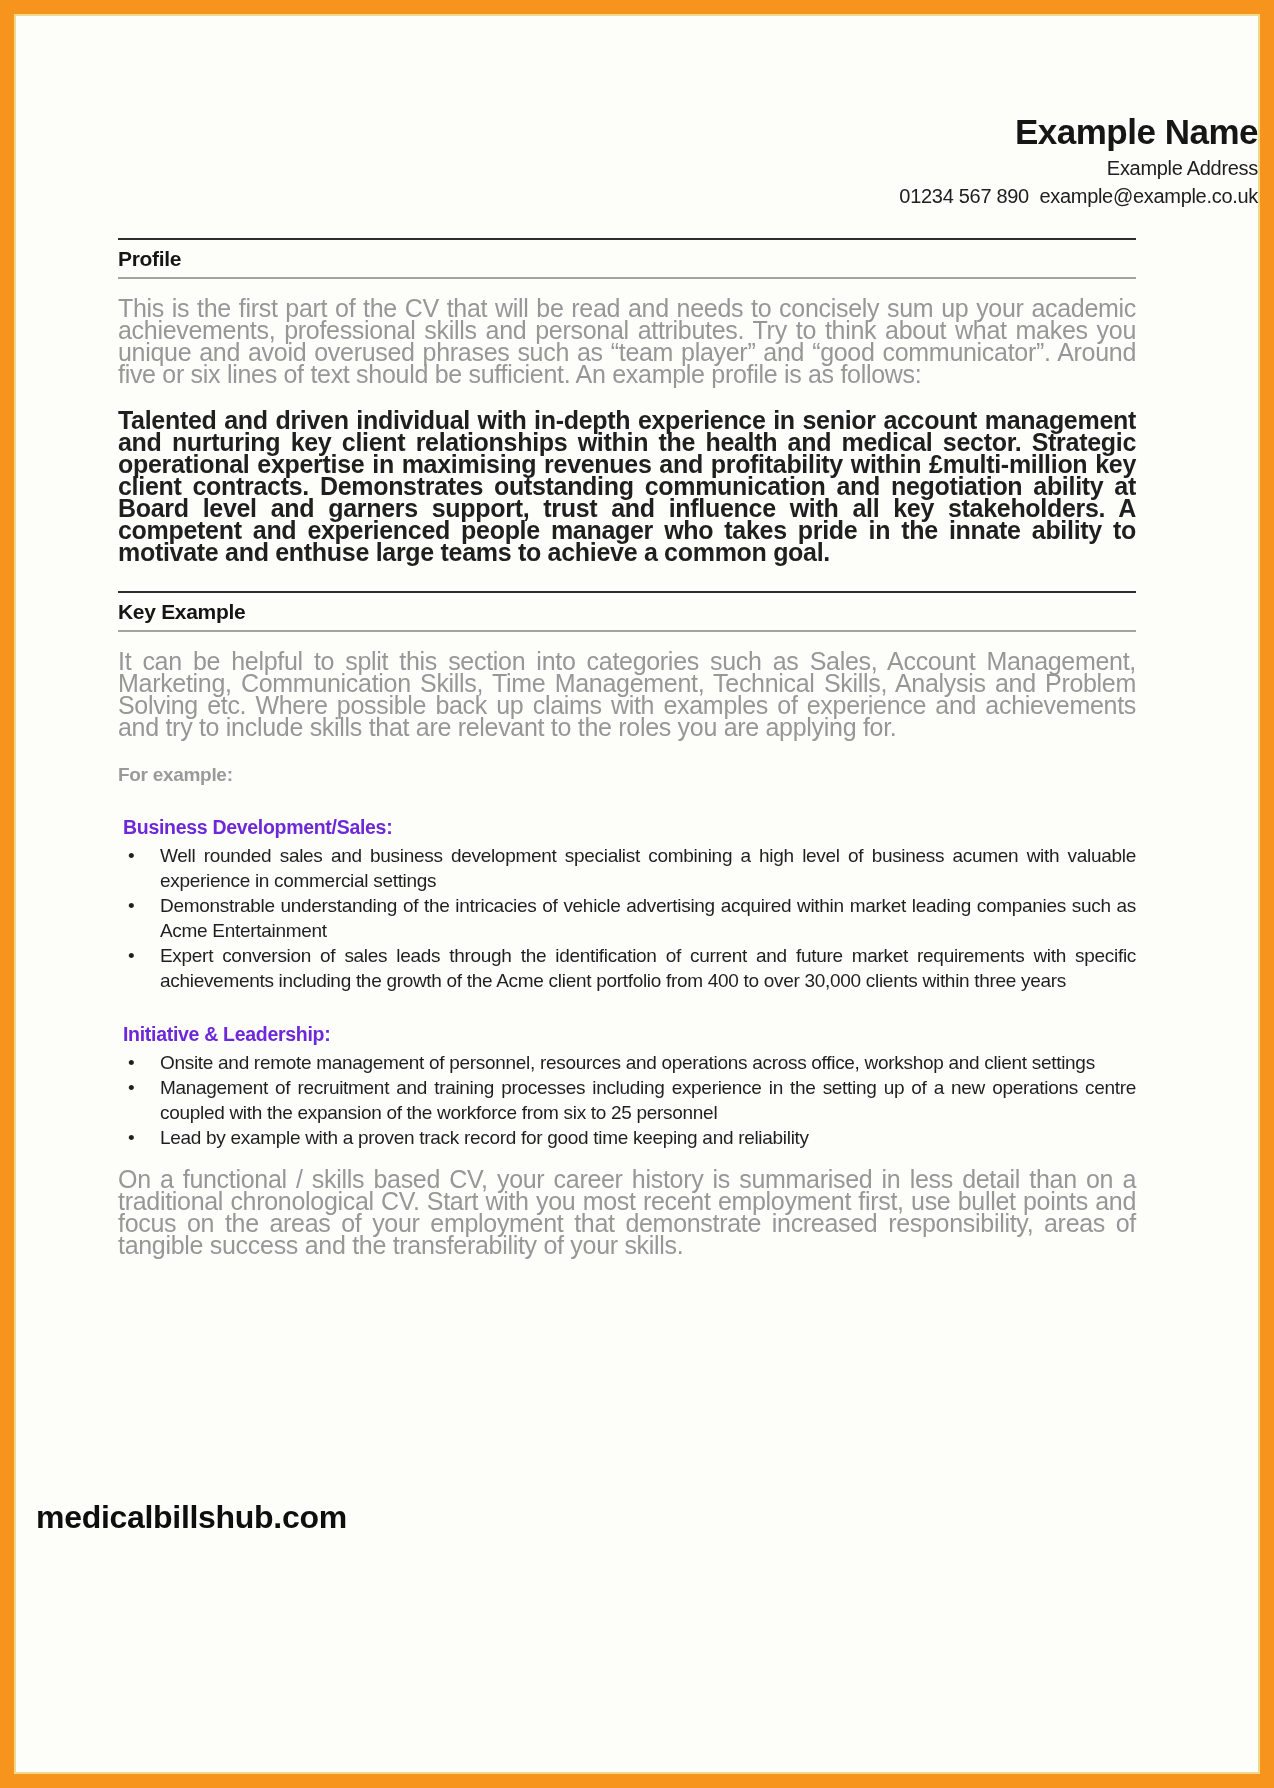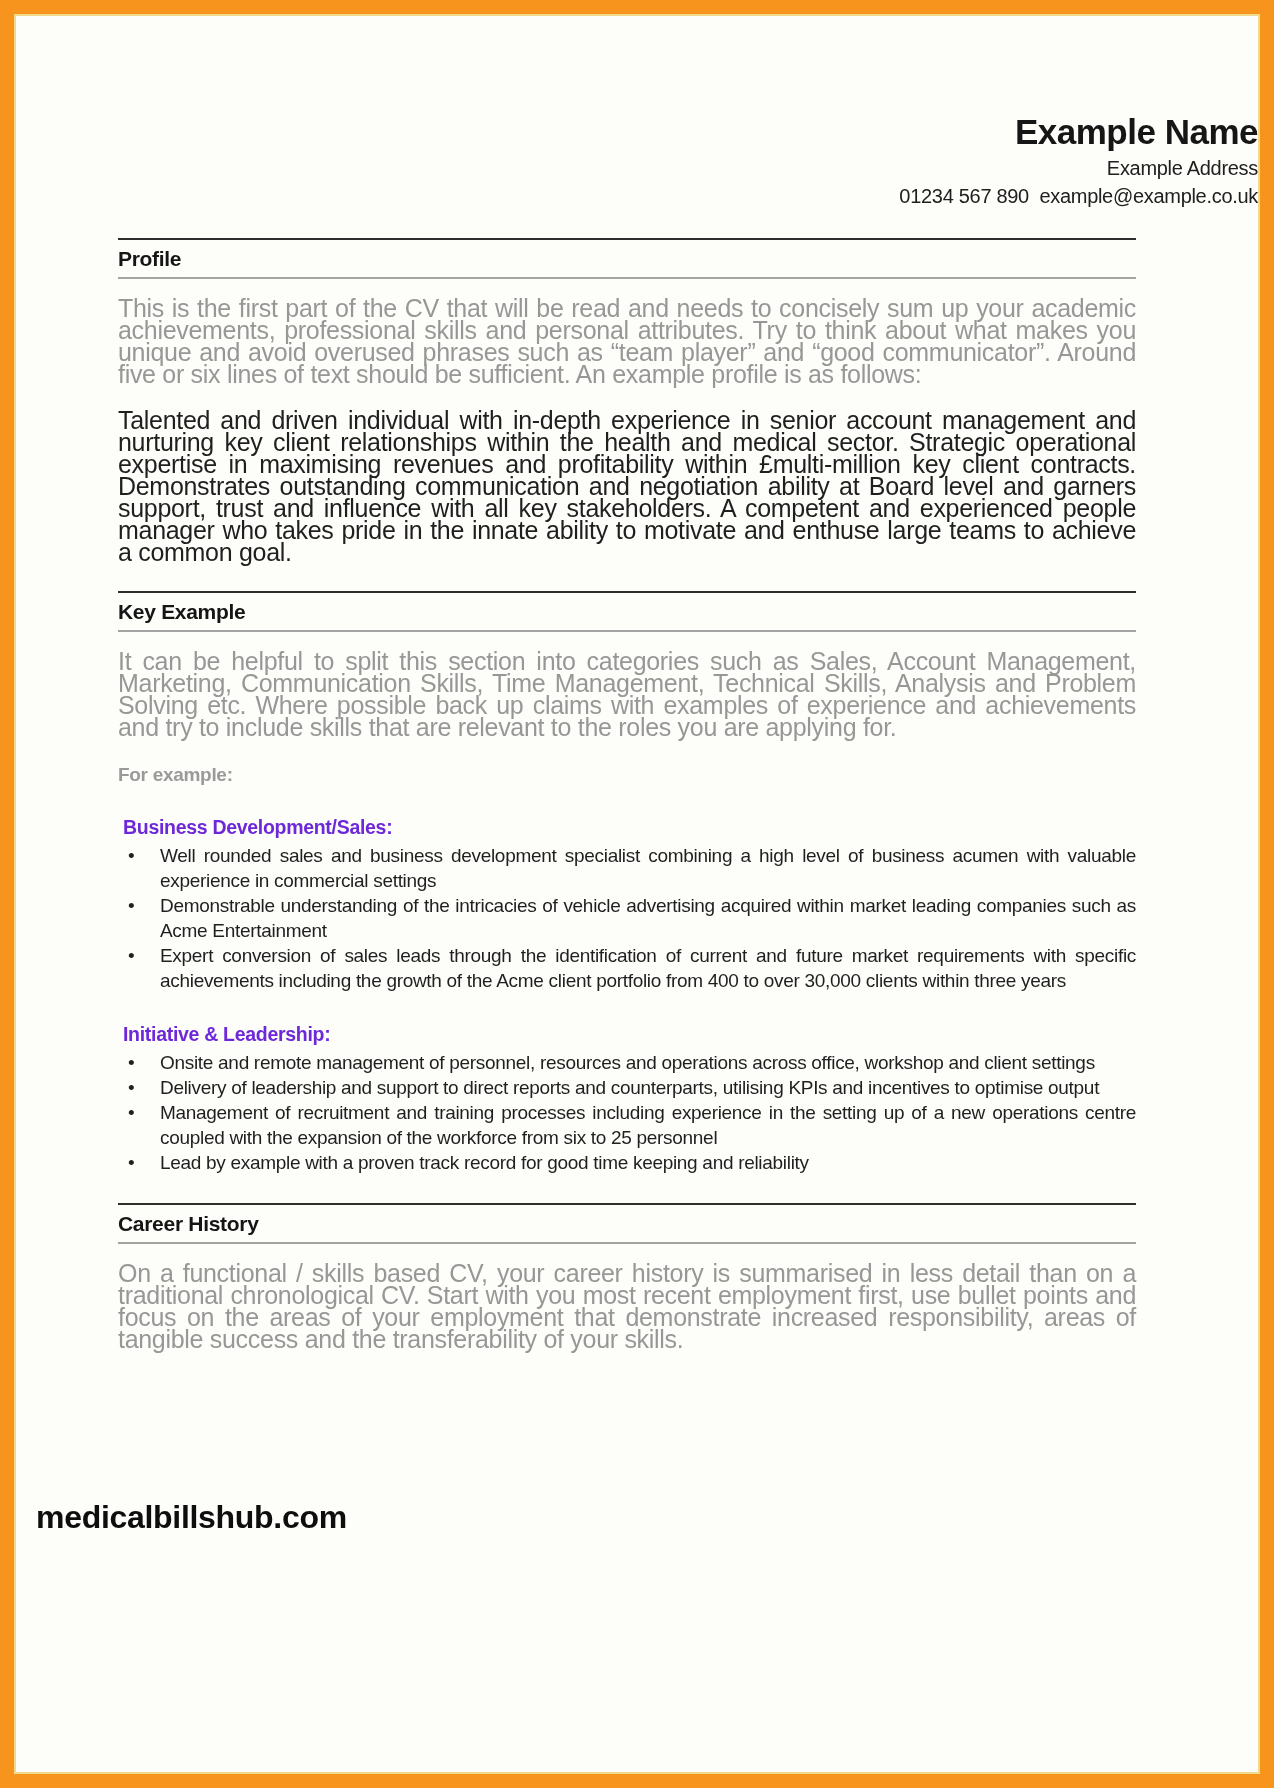--- a/index.html
+++ b/index.html
@@ -54,21 +54,21 @@
     color: #151515;
   }
   
   .para {
     font-size: 25px;
     line-height: 22px;
     letter-spacing: -0.3px;
     text-align: justify;
   }
   .gray  { color: #979797; margin-top: 18px; }
-  .black { color: #1f1f1f; margin-top: 24px; }
+  .black { color: #1f1f1f; margin-top: 24px; font-weight: bold; }
   .for-example {
     margin-top: 26px;
     font-size: 19px;
     font-weight: bold;
     letter-spacing: -0.3px;
     color: #9a9a9a;
   }
   .group-title {
     margin-top: 30px;
     padding-left: 5px;
@@ -131,26 +131,24 @@
       <p class="group-title">Business Development/Sales:</p>
       <ul class="bullets">
         <li>Well rounded sales and business development specialist combining a high level of business acumen with valuable experience in commercial settings</li>
         <li>Demonstrable understanding of the intricacies of vehicle advertising acquired within market leading companies such as Acme Entertainment</li>
         <li>Expert conversion of sales leads through the identification of current and future market requirements with specific achievements including the growth of the Acme client portfolio from 400 to over 30,000 clients within three years</li>
       </ul>
 
       <p class="group-title">Initiative &amp; Leadership:</p>
       <ul class="bullets">
         <li>Onsite and remote management of personnel, resources and operations across office, workshop and client settings</li>
-        <li>Delivery of leadership and support to direct reports and counterparts, utilising KPIs and incentives to optimise output</li>
         <li>Management of recruitment and training processes including experience in the setting up of a new operations centre coupled with the expansion of the workforce from six to 25 personnel</li>
         <li>Lead by example with a proven track record for good time keeping and reliability</li>
       </ul>
 
-      <div class="section-heading">Career History</div>
       <p class="para gray">On a functional / skills based CV, your career history is summarised in less detail than on a traditional chronological CV. Start with you most recent employment first, use bullet points and focus on the areas of your employment that demonstrate increased responsibility, areas of tangible success and the transferability of your skills.</p>
 
     </div>
 
     <div class="site-footer">medicalbillshub.com</div>
 
   </div>
 </div>
 
 </body></html>

